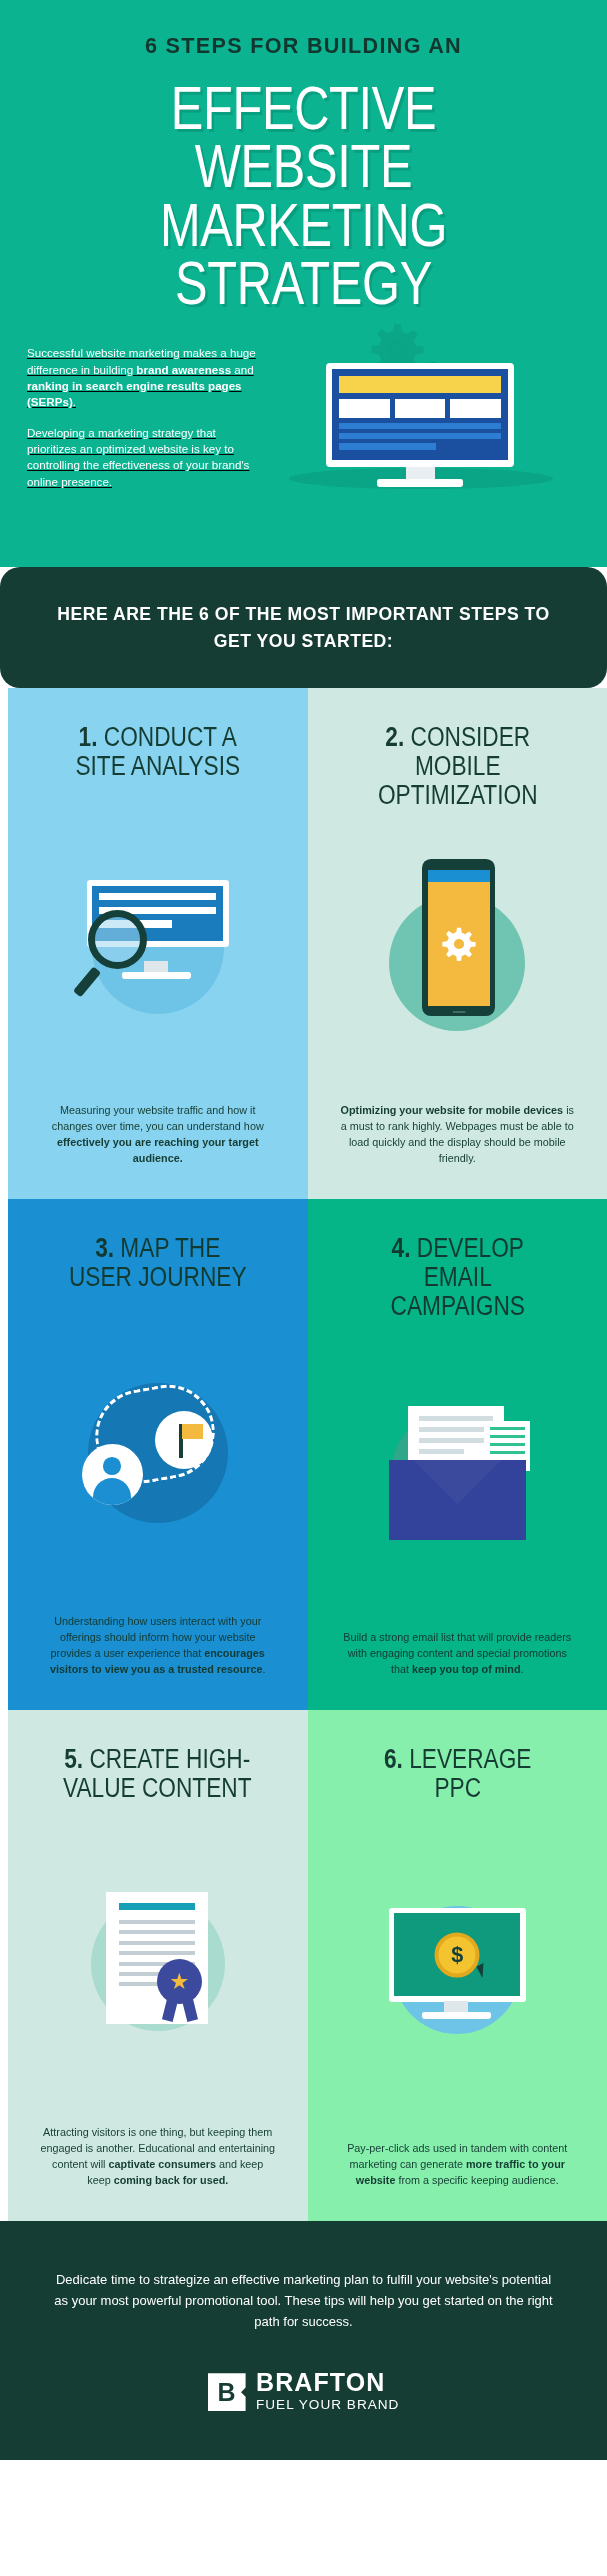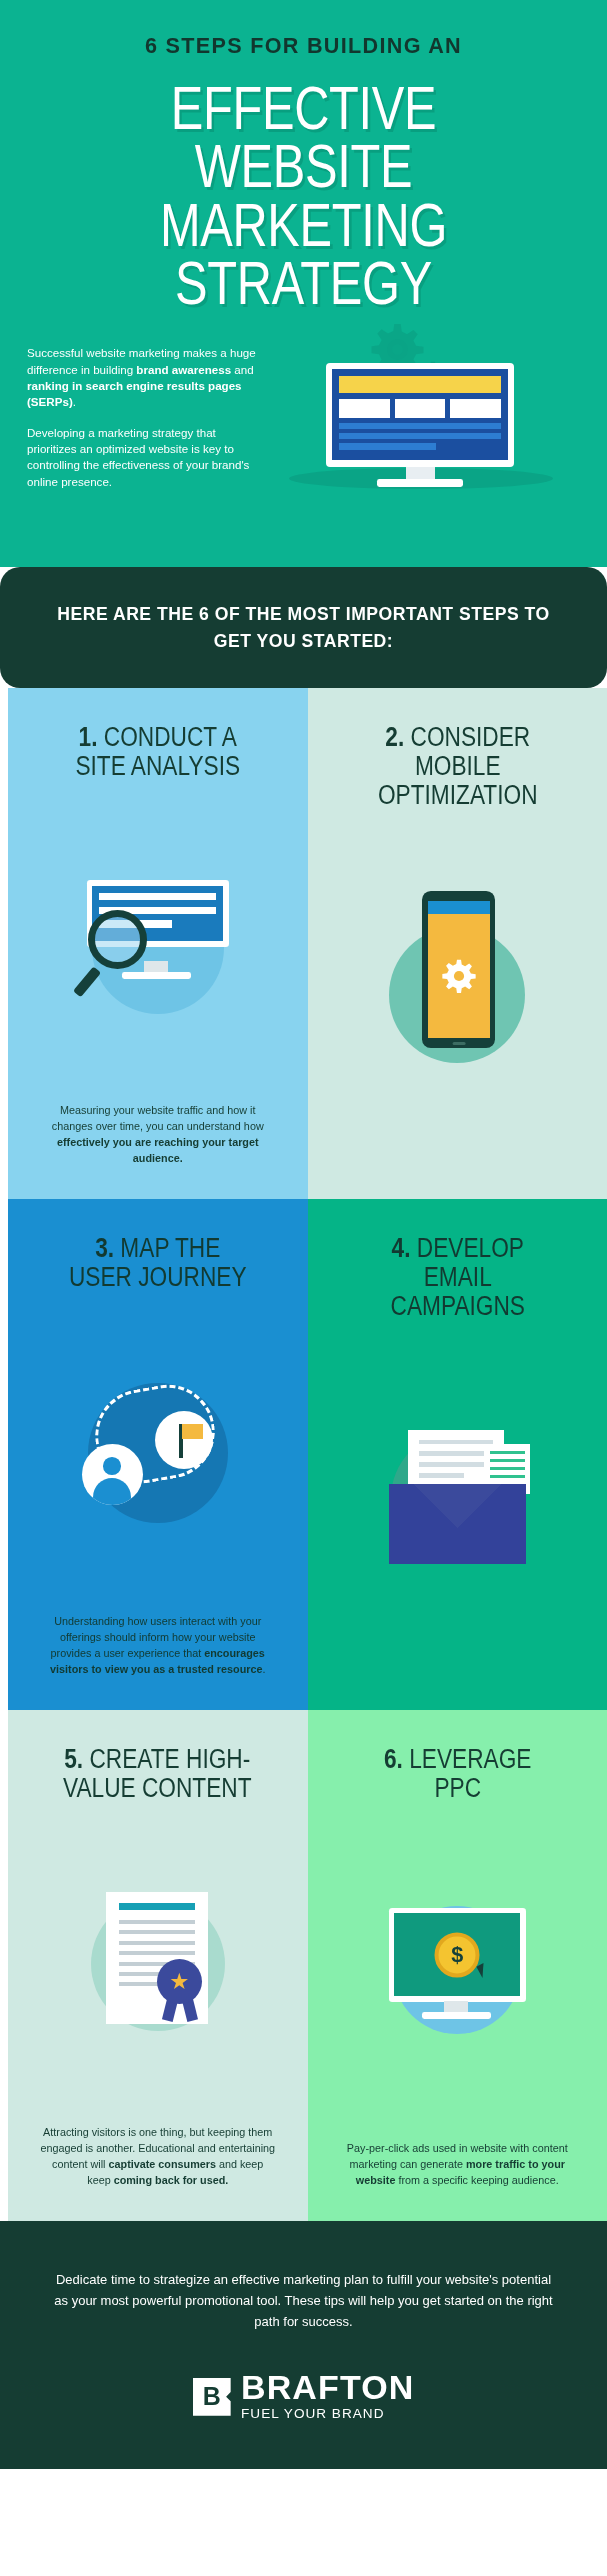--- a/index.html
+++ b/index.html
@@ -44,20 +44,21 @@
     transform:scaleX(0.80);
     transform-origin:center top;
   }
   .hero-title .l2 { display:block; }
 
   .hero-lower {
     display:flex;
     margin-top:21px;
     padding:0 27px;
     position:relative;
+    text-decoration:underline;
   }
   .hero-copy {
     width:240px;
     padding-top:11.2px;
   }
   .hero-copy p {
     color:#ffffff;
     font-size:11.6px;
     line-height:1.42;
     margin-bottom:13.6px;
@@ -354,21 +355,21 @@
   .logo-mark {
     width:38px; height:38px;
     background:#ffffff;
     color:#153d33;
     font-size:25px; font-weight:bold;
     display:flex; align-items:center; justify-content:center;
     clip-path:polygon(0 0,100% 0,100% 38%,88% 50%,100% 62%,100% 100%,0 100%);
   }
   .logo-text { text-align:left; color:#ffffff; }
   .logo-name {
-    font-size:34px; font-weight:bold; letter-spacing:1.1px; line-height:1;
+    font-size:25px; font-weight:bold; letter-spacing:1.1px; line-height:1;
   }
   .logo-tag {
     font-size:13.6px; letter-spacing:1px; line-height:1.35; margin-top:1.6px;
   }
 </style>
 </head>
 <body>
 
 <div class="page">
 
@@ -461,20 +462,21 @@
                 <svg class="a2-gear" viewBox="0 0 100 100">
                   <path fill="currentColor" d="M44 2h12l2 14 10 5 12-8 8 8-8 12 5 10 14 2v12l-14 2-5 10 8 12-8 8-12-8-10 5-2 14H44l-2-14-10-5-12 8-8-8 8-12-5-10-14-2V44l14-2 5-10-8-12 8-8 12 8 10-5z"></path>
                   <circle cx="50" cy="50" r="15" fill="#f4b93f"></circle>
                 </svg>
               </div>
             </div>
             <div class="a2-home"></div>
           </div>
         </div>
       </div>
+      <div class="cell-body"><b>Optimizing your website for mobile devices</b><span> is a must to rank highly. Webpages must be able to load quickly and the display should be mobile friendly.</span></div>
     </div>
 
     <div class="cell c3">
       <div class="cell-title">
         <span class="num">3.</span><span> MAP THE</span><br>
         <span>USER JOURNEY</span>
       </div>
       <div class="cell-art">
         <div class="art3">
           <div class="blob"></div>
@@ -509,20 +511,21 @@
           <div class="a4-note">
             <div class="a4-nl"></div>
             <div class="a4-nl"></div>
             <div class="a4-nl"></div>
             <div class="a4-nl"></div>
           </div>
           <div class="a4-env"></div>
           <div class="a4-side"></div>
         </div>
       </div>
+      <div class="cell-body"><span>Build a strong email list that will provide readers with engaging content and special promotions that </span><b>keep you top of mind</b><span>.</span></div>
     </div>
 
     <div class="cell c5">
       <div class="cell-title">
         <span class="num">5.</span><span> CREATE HIGH-</span><br>
         <span>VALUE CONTENT</span>
       </div>
       <div class="cell-art">
         <div class="art5">
           <div class="blob"></div>
@@ -557,21 +560,21 @@
           <div class="a6-mon">
             <div class="a6-screen">
               <div class="a6-coin">$</div>
               <div class="a6-cursor"></div>
             </div>
           </div>
           <div class="a6-neck" style="position:absolute;left:73px;top:105px;"></div>
           <div class="a6-base" style="position:absolute;left:51px;top:116px;"></div>
         </div>
       </div>
-      <div class="cell-body"><span>Pay-per-click ads used in website with content marketing can generate </span><b>more traffic to your website</b><span> from a specific keeping audience.</span></div>
+      <div class="cell-body"><span>Pay-per-click ads used in tandem with content marketing can generate </span><b>more traffic to your website</b><span> from a specific keeping audience.</span></div>
     </div>
 
   </section>
 
   <footer class="footer">
     <div class="footer-text">Dedicate time to strategize an effective marketing plan to fulfill your website's potential as your most powerful promotional tool. These tips will help you get started on the right path for success.</div>
     <div class="logo-wrap">
       <div class="logo-mark">B</div>
       <div class="logo-text">
         <div class="logo-name">BRAFTON</div>

